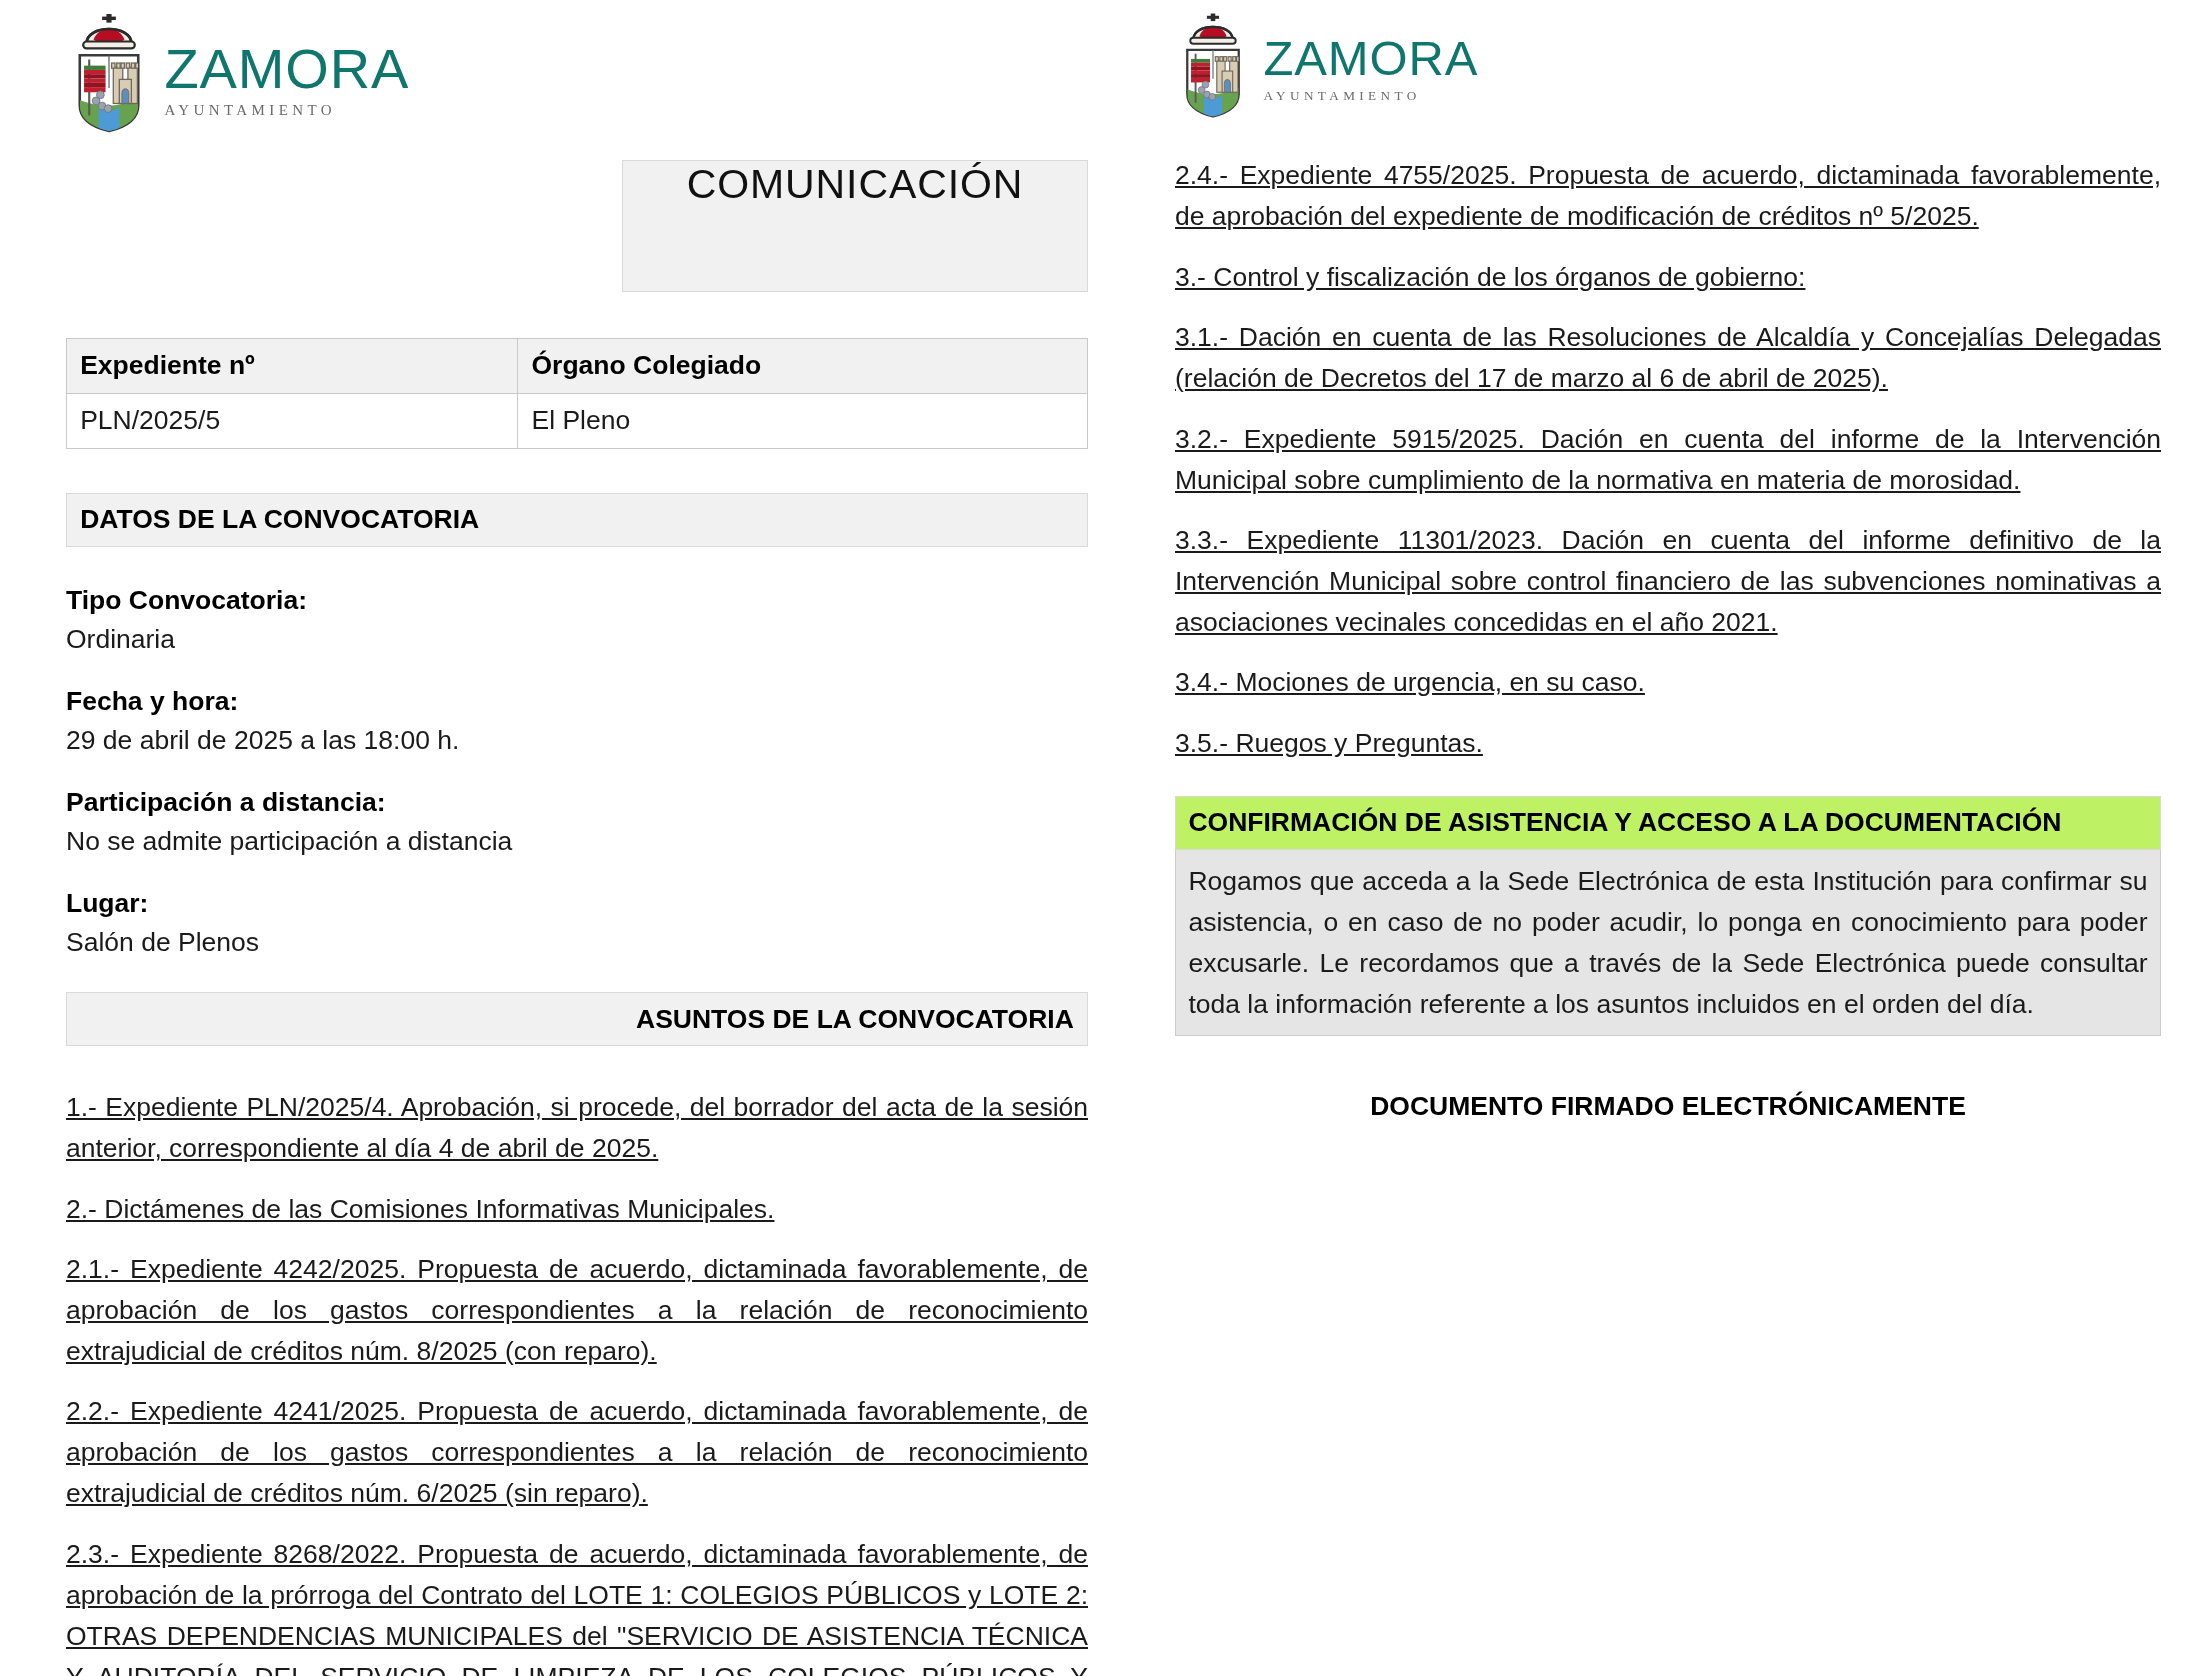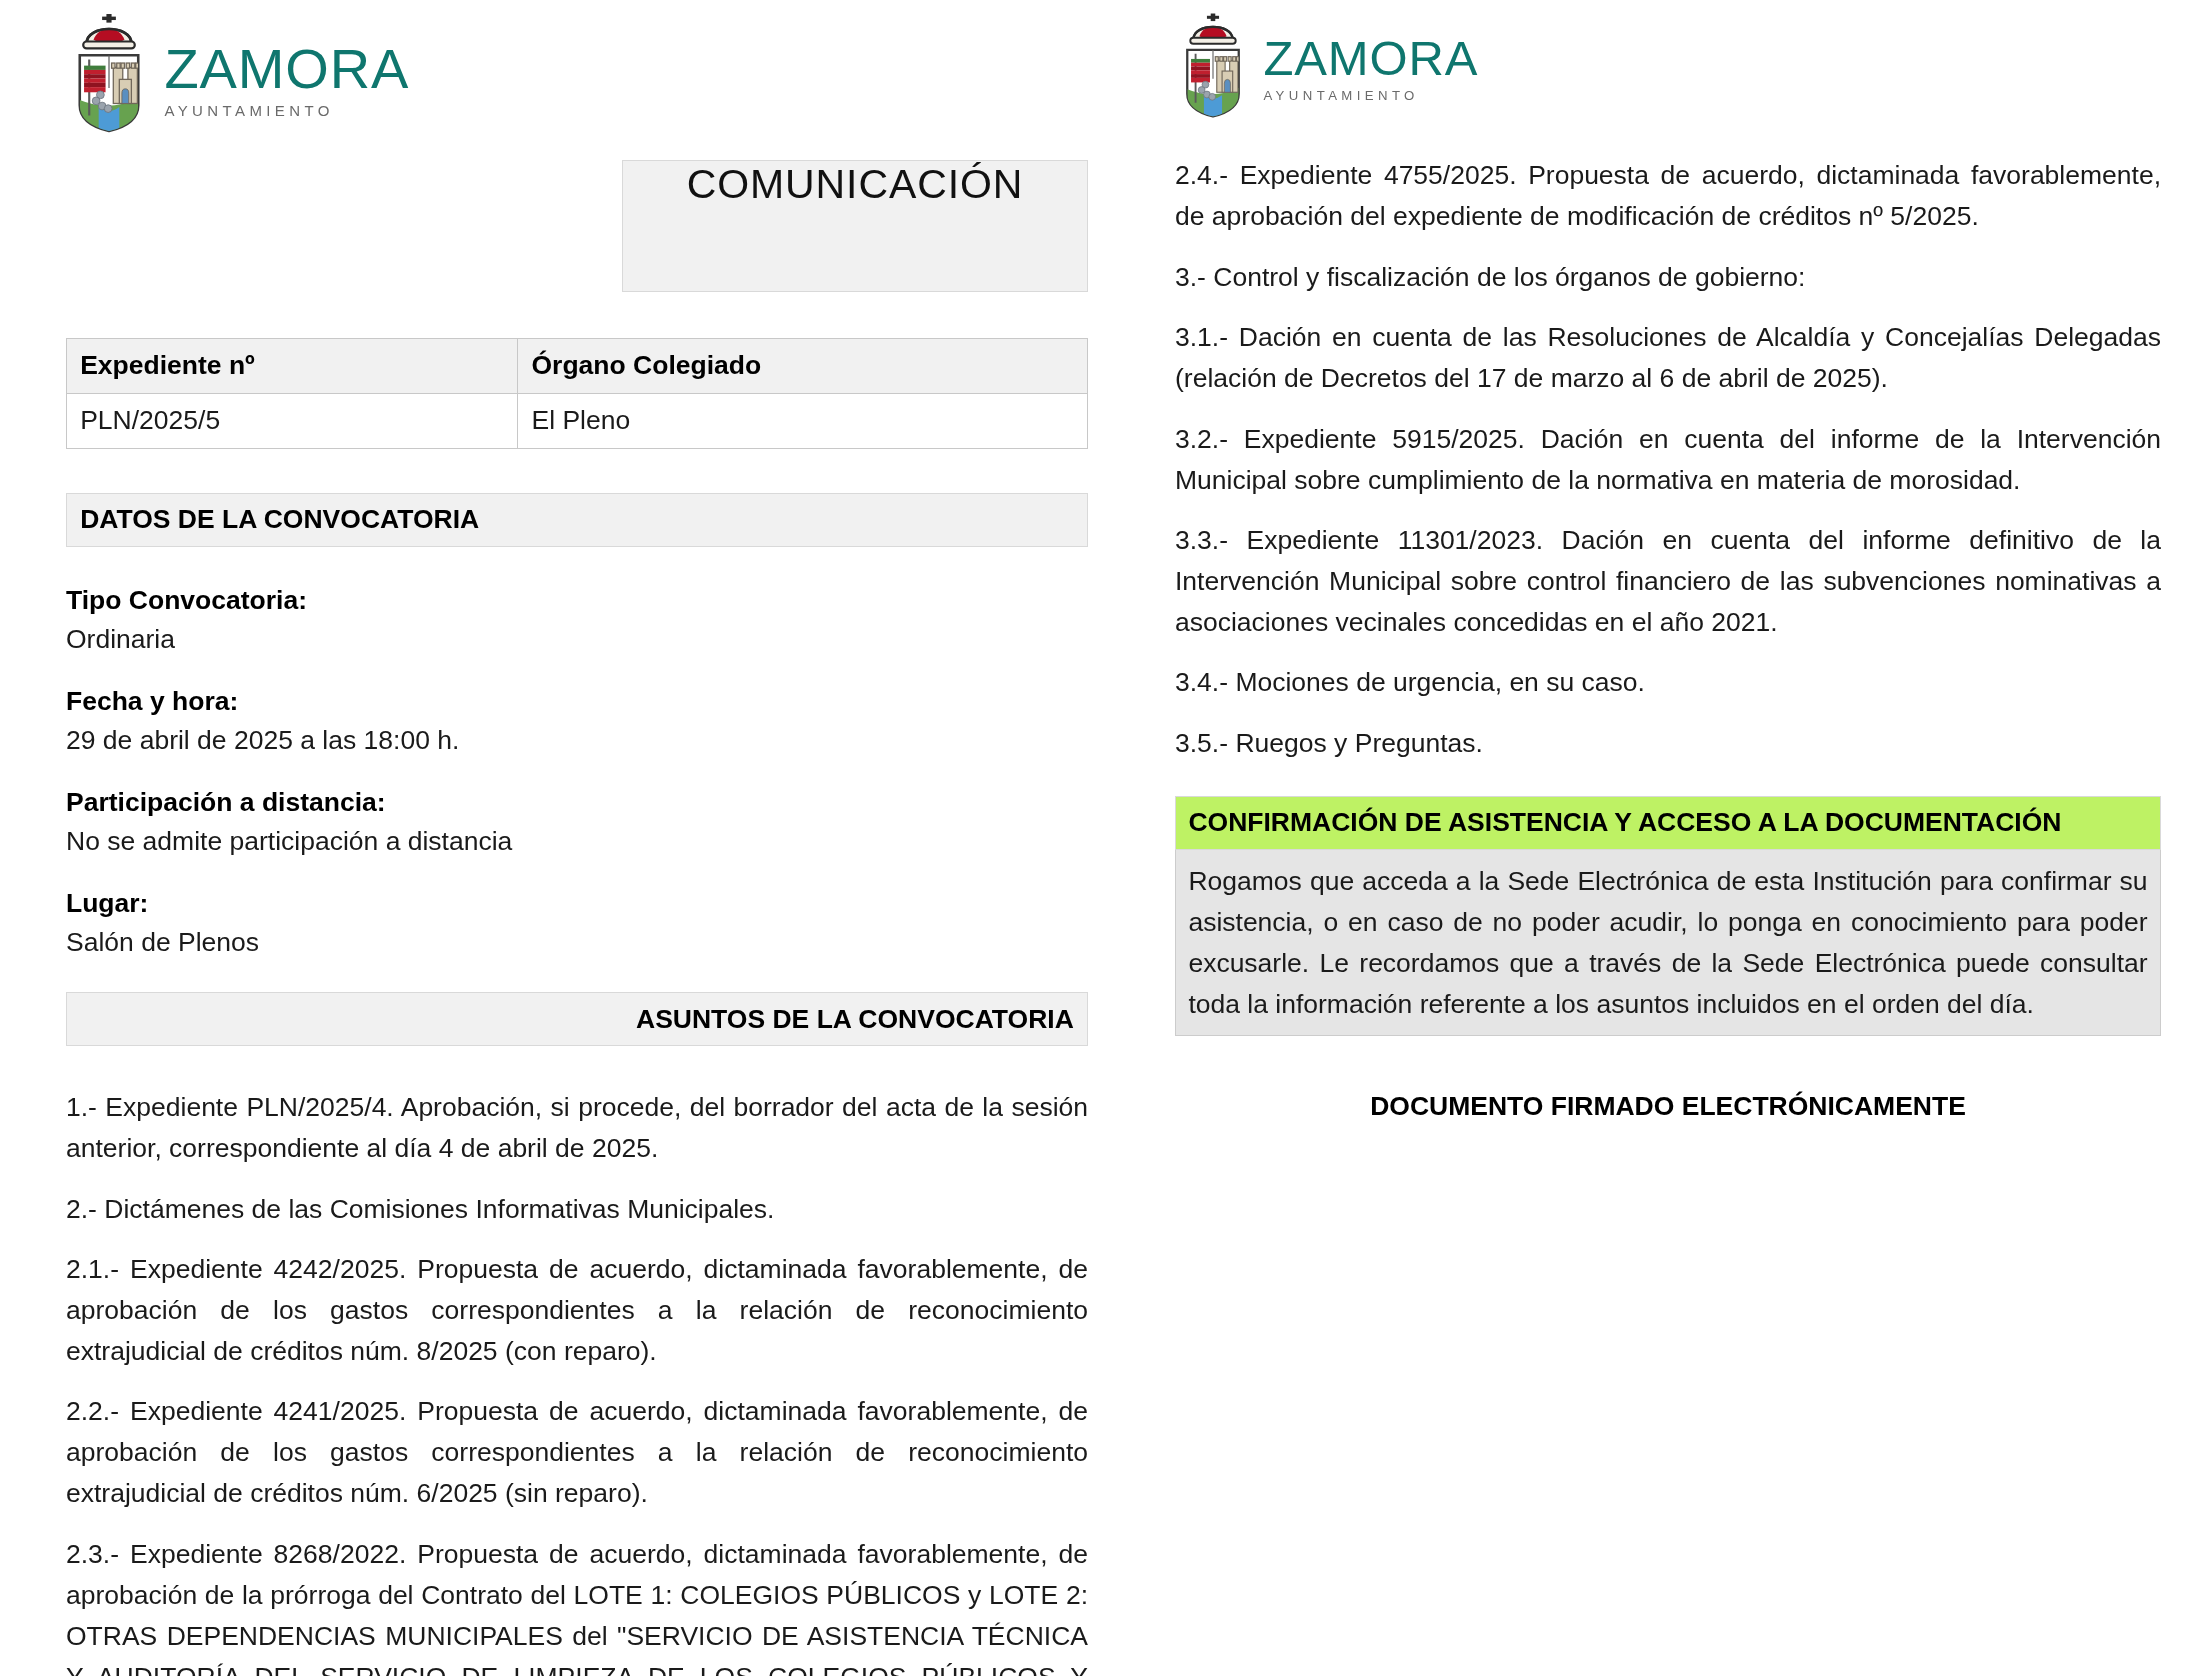--- a/index.html
+++ b/index.html
@@ -17,21 +17,21 @@
 
   
   .logo { display:flex; align-items:flex-start; margin-top:12.4px; }
   .logo svg { flex:0 0 auto; }
   .logo-text { margin-left:12.4px; margin-top:30px; }
   .logo-name {
     font-size:56px; line-height:53px; color:#0f766e;
     letter-spacing:0.9px; font-weight:400;
   }
   .logo-sub {
-    font-size:15px; letter-spacing:4.4px; color:#6a6a6a; margin-top:7px;
+    font-size:15px; letter-spacing:4.4px; color:#6a6a6a; margin-top:7px;font-family:Liberation Serif, serif;
   }
 
   
   .comunicacion-box {
     margin:26.5px 0 0 auto;
     width:466px; height:132px;
     background:#f1f1f1;
     border:1.8px solid #d9d9d9;
     display:flex; align-items:flex-start; justify-content:center;
     font-size:41px; color:#111;
@@ -64,21 +64,21 @@
   .bar-datos   { margin-top:44px; }
   .bar-asuntos { margin-top:30px;text-align:right; }
 
   
   .fields { margin-top:34px; }
   .field { margin-bottom:23px; }
   .field-label { font-weight:bold; font-size:26.5px; line-height:39px; color:#000; }
   .field-value { font-size:26.5px; line-height:39px; }
 
   
-  .para-list { margin-top:41px; }
+  .para-list { margin-top:41px;text-decoration:underline; }
   .para {
     font-size:26.5px; line-height:41px;
     text-align:justify;
     margin-bottom:19.4px;
   }
   .page-right .para-list { margin-top:37px; }
 
   
   .confirm { margin-top:32px; }
   .confirm-header {

